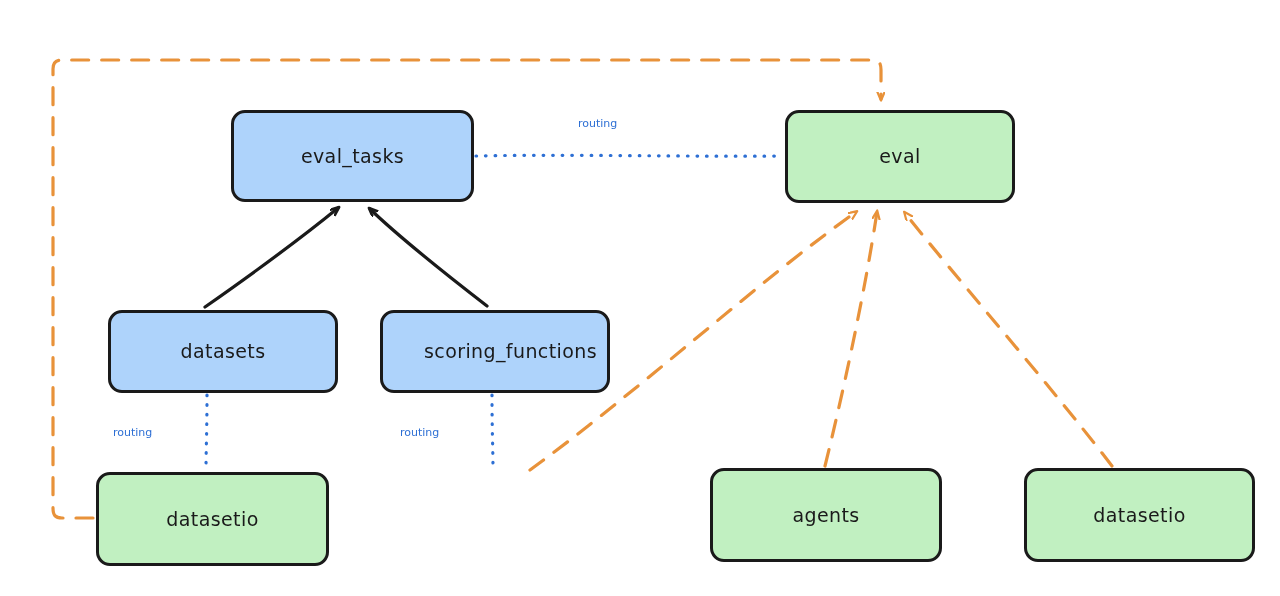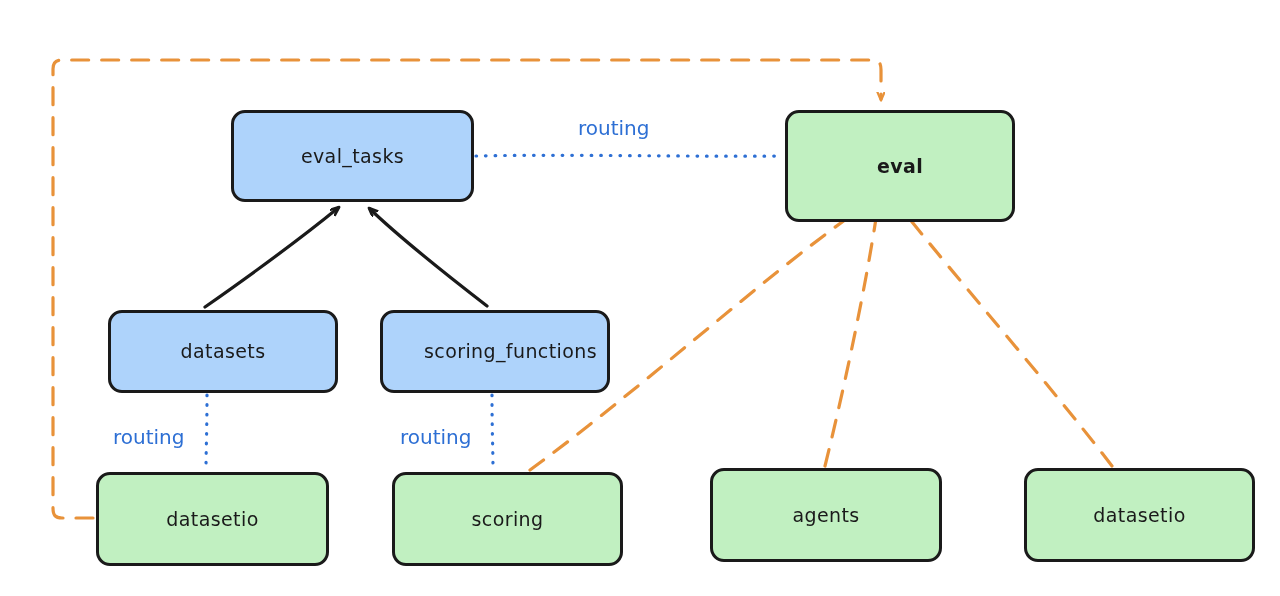--- a/index.html
+++ b/index.html
@@ -45,21 +45,21 @@
   }
   .node.api {
     background: #aed3fb;
   }
   .node.provider {
     background: #c1f0c1;
   }
   .edge-label {
     position: absolute;
     font-family: "DejaVu Sans", sans-serif;
-    font-size: 20px;
+    font-size: 11px;
     color: #2d6fd4;
     white-space: nowrap;
     z-index: 4;
     line-height: 1;
   }
 </style>
 </head>
 <body>
 
 <div id="canvas">
@@ -90,39 +90,36 @@
 
     <path d="M825,466 C845,385 866,285 877,212" fill="none" stroke="#e8923a" stroke-width="3.2" stroke-linecap="round" stroke-dasharray="17 13" marker-end="url(#arrow-orange)"></path>
 
     <path d="M1112,466 C1050,385 958,280 905,213" fill="none" stroke="#e8923a" stroke-width="3.2" stroke-linecap="round" stroke-dasharray="17 13" marker-end="url(#arrow-orange)"></path>
   </svg>
 
   <div class="node api" style="left:231px; top:110px; width:243px; height:92px;">
     <span class="node-label">eval_tasks</span>
   </div>
 
-  <div class="node provider" style="left:785px; top:110px; width:230px; height:112px;font-weight:bold;">
+  <div class="node provider" style="left:785px; top:110px; width:230px; height:93px;">
     <span class="node-label">eval</span>
   </div>
 
   <div class="node api" style="left:108px; top:310px; width:230px; height:83px;">
     <span class="node-label">datasets</span>
   </div>
 
   <div class="node api" style="left:380px; top:310px; width:230px; height:83px;padding-left:31px;">
     <span class="node-label">scoring_functions</span>
   </div>
 
   <div class="node provider" style="left:96px; top:472px; width:233px; height:94px;">
     <span class="node-label">datasetio</span>
   </div>
 
-  <div class="node provider" style="left:392px; top:472px; width:231px; height:94px;">
-    <span class="node-label">scoring</span>
-  </div>
 
   <div class="node provider" style="left:710px; top:468px; width:232px; height:94px;text-align:center;">
     <span class="node-label">agents</span>
   </div>
 
   <div class="node provider" style="left:1024px; top:468px; width:231px; height:94px;">
     <span class="node-label">datasetio</span>
   </div>
 
   <div class="edge-label" style="left:578px; top:118px;">routing</div>

